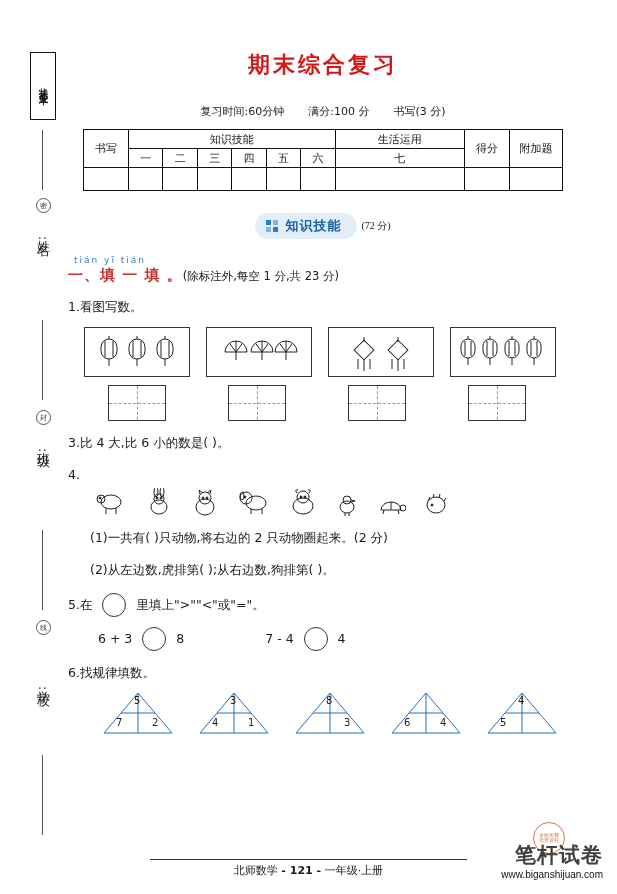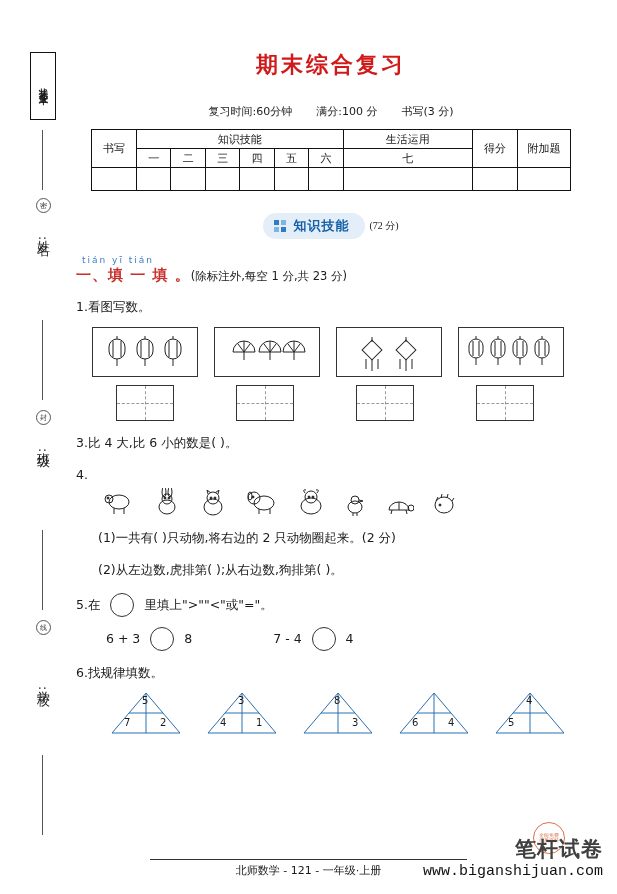--- a/index.html
+++ b/index.html
@@ -25,21 +25,21 @@
     position:absolute;left:12px;writing-mode:vertical-rl;font-size:13px;
     letter-spacing:3px;font-family:"DejaVu Sans", sans-serif;
   }
   .rail-circle{
     position:absolute;left:14px;width:13px;height:13px;border:1px solid #555;
     border-radius:50%;font-size:7px;display:flex;align-items:center;justify-content:center;
     background:#fff;color:#333;font-family:"DejaVu Sans", sans-serif;
   }
 
   
-  .content{position:absolute;left:76px;top:34px;width:510px;}
+  .content{position:absolute;left:68px;top:34px;width:510px;}
 
   .doc-title{
     text-align:center;color:#d01a1a;font-size:22px;font-weight:bold;
     letter-spacing:3px;font-family:"DejaVu Sans", sans-serif;margin:16px 0 0 0;
   }
 
   .meta-row{
     display:flex;justify-content:center;gap:24px;font-size:11px;margin-top:24px;
     font-family:"DejaVu Sans", sans-serif;
   }
@@ -90,26 +90,26 @@
   .tri-row{display:flex;gap:24px;margin:8px 0 0 34px;}
   .tri{position:relative;width:72px;height:44px;}
   .tri svg{position:absolute;left:0;top:0;}
   .tri span{position:absolute;font-size:10px;font-family:"DejaVu Sans", sans-serif;}
   .tri .t{left:32px;top:4px;}
   .tri .bl{left:14px;top:26px;}
   .tri .br{left:50px;top:26px;}
 
   
   .footer{position:absolute;left:0;right:0;bottom:16px;text-align:center;font-size:11px;font-family:"DejaVu Sans", sans-serif;}
-  .footer .pg{font-weight:normal;margin-top:8px;}
+  .footer .pg{font-weight:bold;margin-top:8px;}
   .footer-rule{position:absolute;left:150px;right:150px;bottom:34px;border-top:1px solid #333;}
 
   .brand{position:absolute;right:14px;bottom:14px;text-align:right;}
   .brand .b1{font-size:21px;font-weight:bold;color:#404040;letter-spacing:1px;font-family:"DejaVu Sans", sans-serif;}
-  .brand .b2{font-size:15px;color:#111;font-family:Liberation Mono, monospace;}
+  .brand .b2{font-size:10px;color:#111;font-family:Liberation Sans, sans-serif;}
   .brand-stamp{
     position:absolute;right:52px;bottom:40px;width:30px;height:30px;border-radius:50%;
     border:1px solid #d05a2a;color:#d05a2a;font-size:5px;display:flex;align-items:center;
     justify-content:center;text-align:center;line-height:1.1;opacity:.85;
     font-family:"DejaVu Sans", sans-serif;
   }
 </style>
 </head>
 <body>
 

